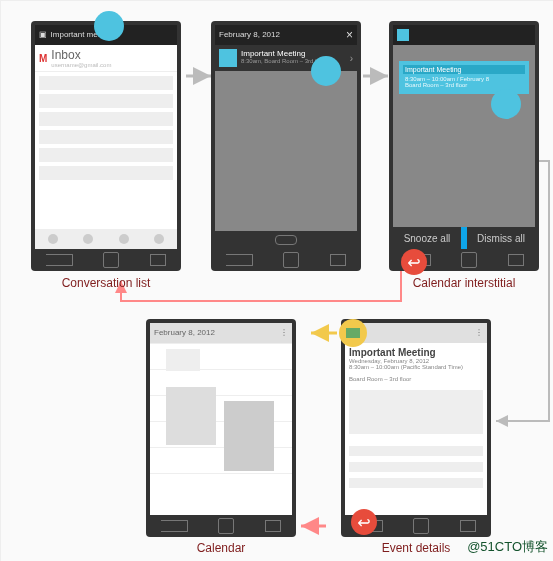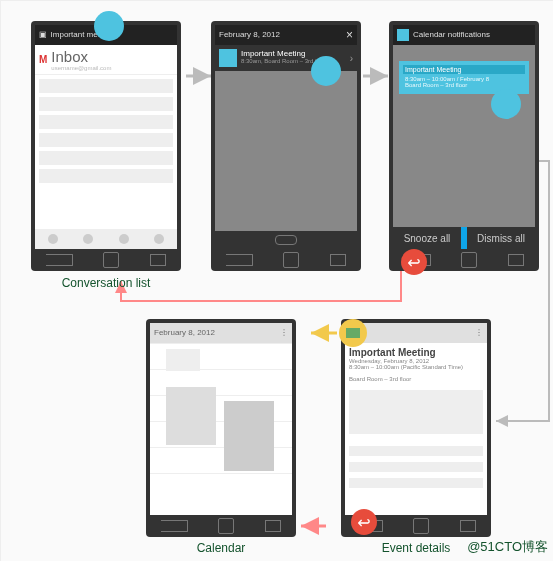--- a/index.html
+++ b/index.html
@@ -41,21 +41,21 @@
     width: 26px; height: 10px;
     border: 1px solid #777;
     border-radius: 1px;
   }
   .nav-ico.back { border-left: none; border-top-left-radius: 0; border-bottom-left-radius: 0; }
   .nav-home { width: 14px; height: 14px; border: 1px solid #777; border-radius: 2px; }
   .nav-recent { width: 14px; height: 10px; border: 1px solid #777; }
   .label {
     position: absolute;
     font-size: 12px;
-    color: #14532d;
+    color: #7f1d1d;
     text-align: center;
   }
   .badge-blue {
     position: absolute;
     width: 30px; height: 30px;
     background: #4ec3e0;
     border-radius: 50%;
   }
   .badge-red {
     position: absolute;
@@ -127,21 +127,21 @@
 
   <div class="phone" style="left:30px; top:20px;">
     <div class="screen">
       <div class="hdr hdr-dark">
         <span style="margin-right:4px">▣</span>
         <span>Important meeting</span>
       </div>
       <div style="display:flex;align-items:center;padding:3px 4px;border-bottom:1px solid #eee">
         <span style="color:#d33;font-weight:bold;margin-right:4px">M</span>
         <div>
-          <div style="font-size:15px;color:#666">Inbox</div>
+          <div style="font-size:12px;color:#666">Inbox</div>
           <div style="font-size:6px;color:#bbb">username@gmail.com</div>
         </div>
       </div>
       <div>
         <div class="block" style="height:14px;margin:4px 4px"></div>
         <div class="block" style="height:14px;margin:4px 4px"></div>
         <div class="block" style="height:14px;margin:4px 4px"></div>
         <div class="block" style="height:14px;margin:4px 4px"></div>
         <div class="block" style="height:14px;margin:4px 4px"></div>
         <div class="block" style="height:14px;margin:4px 4px"></div>
@@ -184,21 +184,20 @@
       <div class="nav-home"></div>
       <div class="nav-recent"></div>
     </div>
   </div>
   <div class="badge-blue" style="left:310px; top:55px;"></div>
 
   <div class="phone" style="left:388px; top:20px;">
     <div class="screen" style="background:#888">
       <div class="hdr hdr-dark">
         <span style="width:12px;height:12px;background:#4ec3e0;margin-right:4px;display:inline-block"></span>
-        <span>Calendar notifications</span>
       </div>
       <div style="background:#4ec3e0;margin:16px 6px 0;padding:4px">
         <div style="background:#2aa8c7;color:#fff;font-size:7px;padding:1px 2px">Important Meeting</div>
         <div style="color:#e8f8fc;font-size:6px;padding:2px;white-space:pre-line">8:30am – 10:00am / February 8
 Board Room – 3rd floor</div>
       </div>
       <div style="position:absolute;bottom:0;left:0;right:0;height:22px;background:#333;display:flex">
         <div style="flex:1;color:#ccc;font-size:10px;display:flex;align-items:center;justify-content:center;border-right:6px solid #0ea5e9">Snooze all</div>
         <div style="flex:1;color:#ccc;font-size:10px;display:flex;align-items:center;justify-content:center">Dismiss all</div>
       </div>
@@ -263,17 +262,18 @@
     </div>
   </div>
   <div class="badge-red" style="left:350px; top:508px;">
       <span>↩</span>
     </div>
   <div class="badge-yellow" style="left:338px; top:318px;">
     <span style="width:14px;height:10px;background:#6a6;display:inline-block"></span>
   </div>
 
   <div class="label" style="left:30px; top:275px; width:150px">Conversation list</div>
+  <div class="label" style="left:388px; top:275px; width:150px">Calendar interstitial</div>
   <div class="label" style="left:340px; top:540px; width:150px">Event details</div>
   <div class="label" style="left:145px; top:540px; width:150px">Calendar</div>
 
   <div class="watermark">@51CTO博客</div>
 </div>
 
 </body></html>

